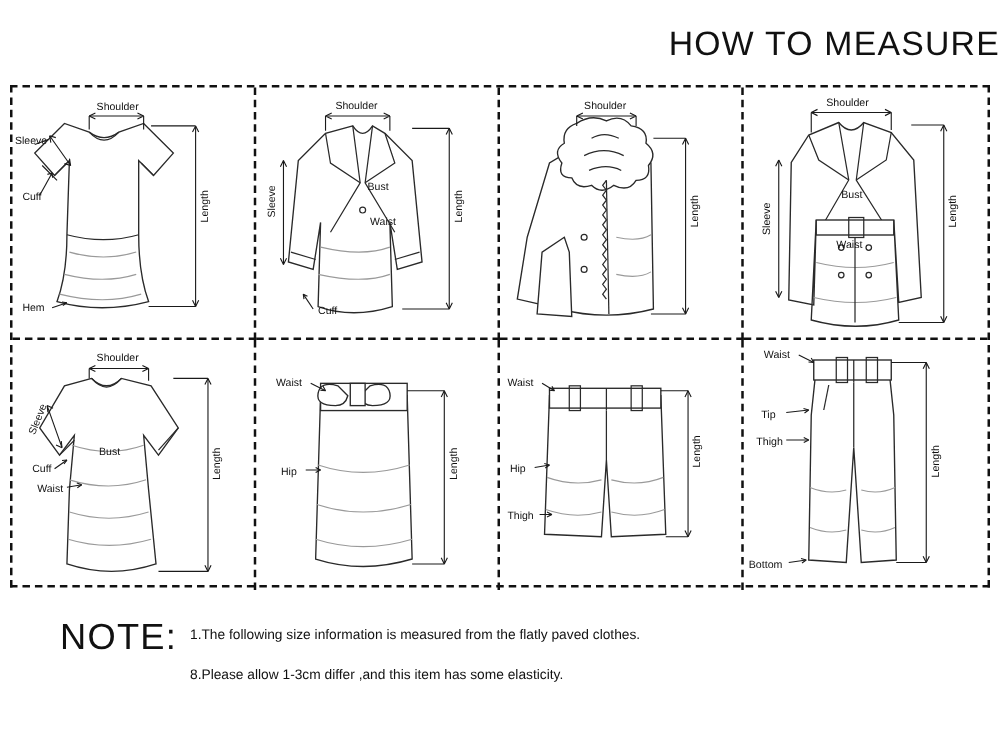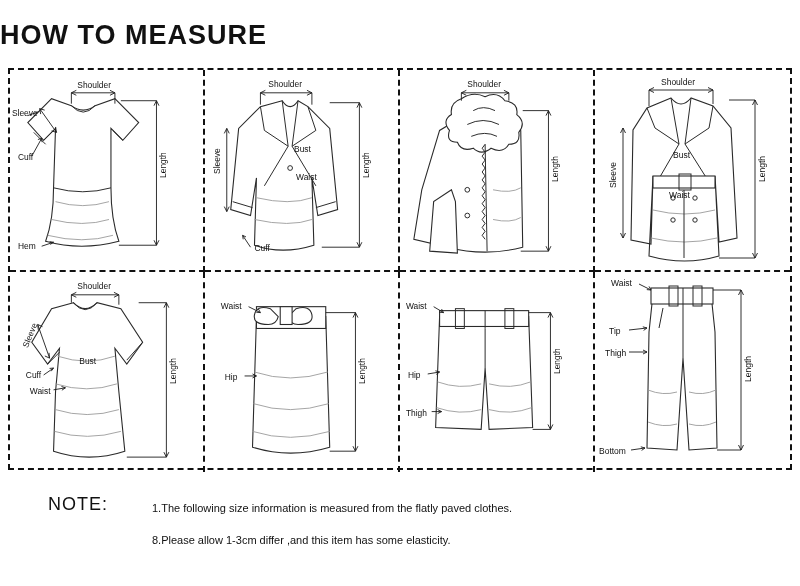--- a/index.html
+++ b/index.html
@@ -5,23 +5,23 @@
   html,body{margin:0;padding:0;}
   body{
     width:800px;height:586px;
     background:#ffffff;
     font-family:"Liberation Sans", sans-serif;
     color:#1a1a1a;
     overflow:hidden;
     position:relative;
   }
   #title{
-    text-align:left;
+    text-align:right;
     font-size:27px;
-    font-weight:bold;
+    font-weight:normal;
     letter-spacing:1px;
     padding-top:20px;
     color:#111;
   }
   #grid{
     position:absolute;
     left:8px; top:68px;
     width:784px; height:402px;
     border:2px dashed #111;
     box-sizing:border-box;
@@ -43,21 +43,21 @@
   .lbl{font-family:"Liberation Sans", sans-serif;font-size:8.5px;fill:#111;}
   .lbl-v{font-family:"Liberation Sans", sans-serif;font-size:8.5px;fill:#111;}
   #note{
     position:absolute;
     left:0; top:482px;
     width:800px;
   }
   #note-label{
     position:absolute;
     left:48px; top:12px;
-    font-size:18px;
+    font-size:29px;
     letter-spacing:1px;
     color:#111;
   }
   .note-line{
     position:absolute;
     left:152px;
     font-size:11px;
     color:#111;
     white-space:nowrap;
   }

